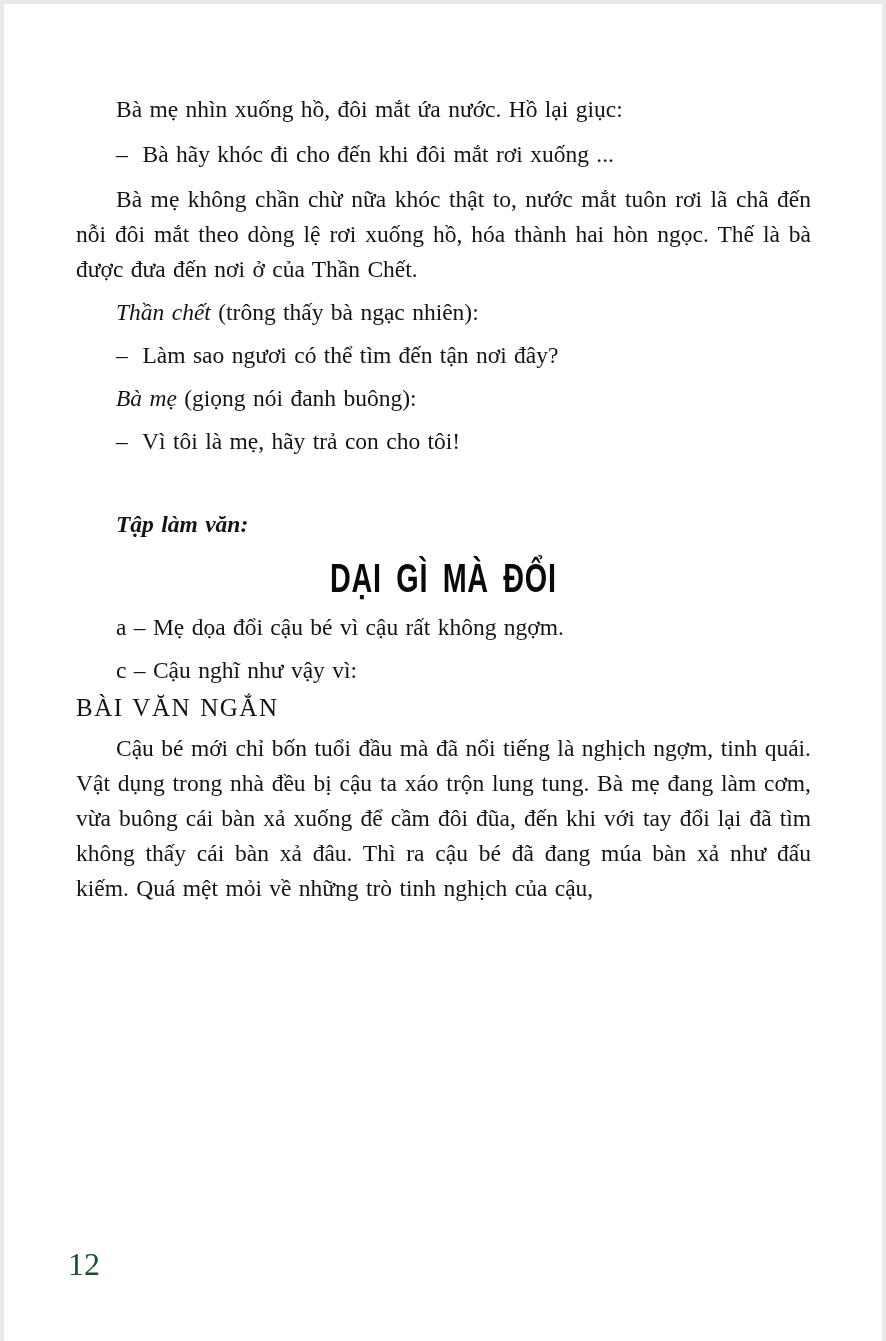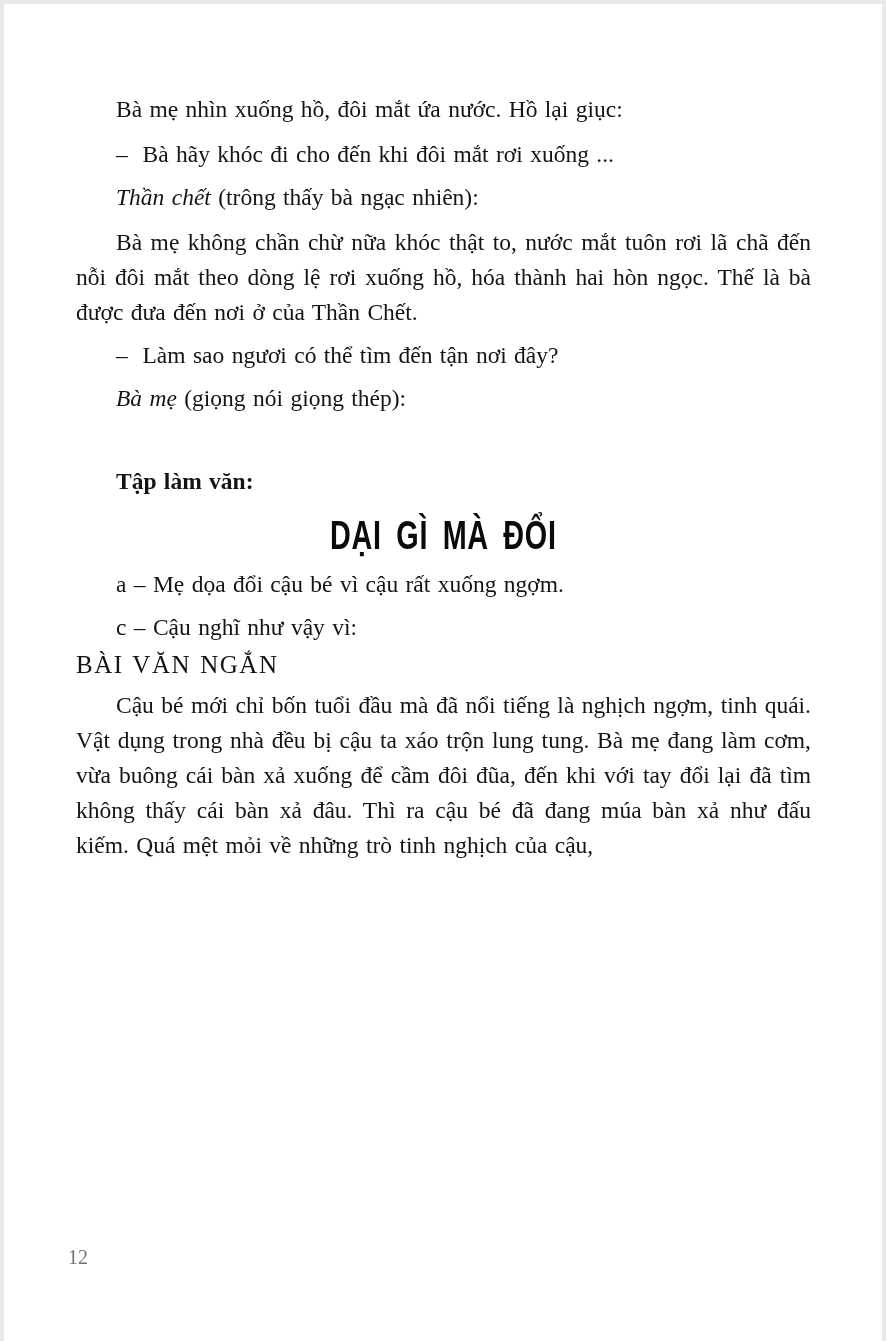--- a/index.html
+++ b/index.html
@@ -24,20 +24,21 @@
     font-size: 23.5px;
     line-height: 35px;
     text-align: justify;
     word-spacing: 1.5px;
   }
   .indent { text-indent: 40px; }
   .it { font-style: italic; }
   .section-label {
     margin-top: 48px !important;
     text-indent: 40px;
+    font-style: italic;
     font-weight: bold;
     text-align: right;
   }
   .big-heading {
     margin-top: 14px;
     text-align: center;
     line-height: 44px;
     height: 44px;
   }
   .big-heading span {
@@ -61,44 +62,45 @@
     word-spacing: 4px;
   }
   .mt10 { margin-top: 10px !important; }
   .mt8  { margin-top: 8px  !important; }
   .mt6  { margin-top: 6px  !important; }
   .mt34 { margin-top: 34px !important; }
   .page-number {
     position: absolute;
     left: 64px;
     top: 1242px;
-    font-size: 20px;
-    color: #737373;
+    font-size: 32px;
+    color: #14532d;
     font-family: "Liberation Serif", serif;
   }
 </style>
 </head>
 <body>
 
 <div class="page">
   <div class="text-col">
 
     <p class="indent">Bà mẹ nhìn xuống hồ, đôi mắt ứa nước. Hồ lại giục:</p>
     <p class="indent mt10">–&nbsp; Bà hãy khóc đi cho đến khi đôi mắt rơi xuống ...</p>
+    <p class="indent mt10">Bà mẹ không chần chừ nữa khóc thật to, nước mắt tuôn rơi lã chã đến nỗi đôi mắt theo dòng lệ rơi xuống hồ, hóa thành hai hòn ngọc. Thế là bà được đưa đến nơi ở của Thần Chết.</p>
+
     <p class="indent mt8"><span class="it">Thần chết</span><span> (trông thấy bà ngạc nhiên):</span></p>
-
-    <p class="indent mt10">Bà mẹ không chần chừ nữa khóc thật to, nước mắt tuôn rơi lã chã đến nỗi đôi mắt theo dòng lệ rơi xuống hồ, hóa thành hai hòn ngọc. Thế là bà được đưa đến nơi ở của Thần Chết.</p>
     <p class="indent mt8">–&nbsp; Làm sao ngươi có thể tìm đến tận nơi đây?</p>
-    <p class="indent mt8"><span class="it">Bà mẹ</span><span> (giọng nói giọng thép):</span></p>
+    <p class="indent mt8"><span class="it">Bà mẹ</span><span> (giọng nói đanh buông):</span></p>
+    <p class="indent mt8">–&nbsp; Vì tôi là mẹ, hãy trả con cho tôi!</p>
 
     <p class="section-label">Tập làm văn:</p>
 
     <div class="big-heading"><span>DẠI GÌ MÀ ĐỔI</span></div>
 
-    <p class="indent mt10">a – Mẹ dọa đổi cậu bé vì cậu rất xuống ngợm.</p>
+    <p class="indent mt10">a – Mẹ dọa đổi cậu bé vì cậu rất không ngợm.</p>
     <p class="indent mt8">c – Cậu nghĩ như vậy vì:</p>
 
     <p class="sub-heading">BÀI VĂN NGẮN</p>
 
     <p class="indent mt6">Cậu bé mới chỉ bốn tuổi đầu mà đã nổi tiếng là nghịch ngợm, tinh quái. Vật dụng trong nhà đều bị cậu ta xáo trộn lung tung. Bà mẹ đang làm cơm, vừa buông cái bàn xả xuống để cầm đôi đũa, đến khi với tay đổi lại đã tìm không thấy cái bàn xả đâu. Thì ra cậu bé đã đang múa bàn xả như đấu kiếm. Quá mệt mỏi về những trò tinh nghịch của cậu,</p>
 
   </div>
 
   <div class="page-number">12</div>
 </div>

